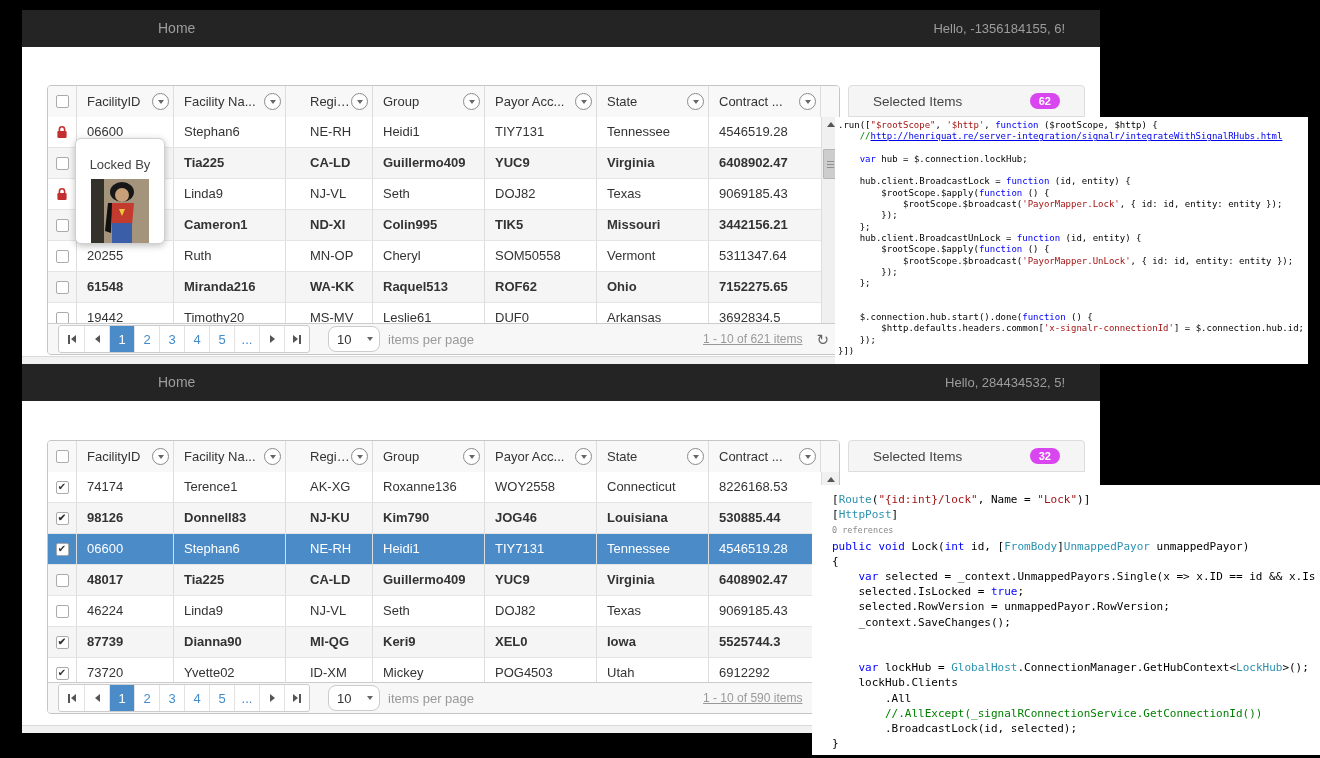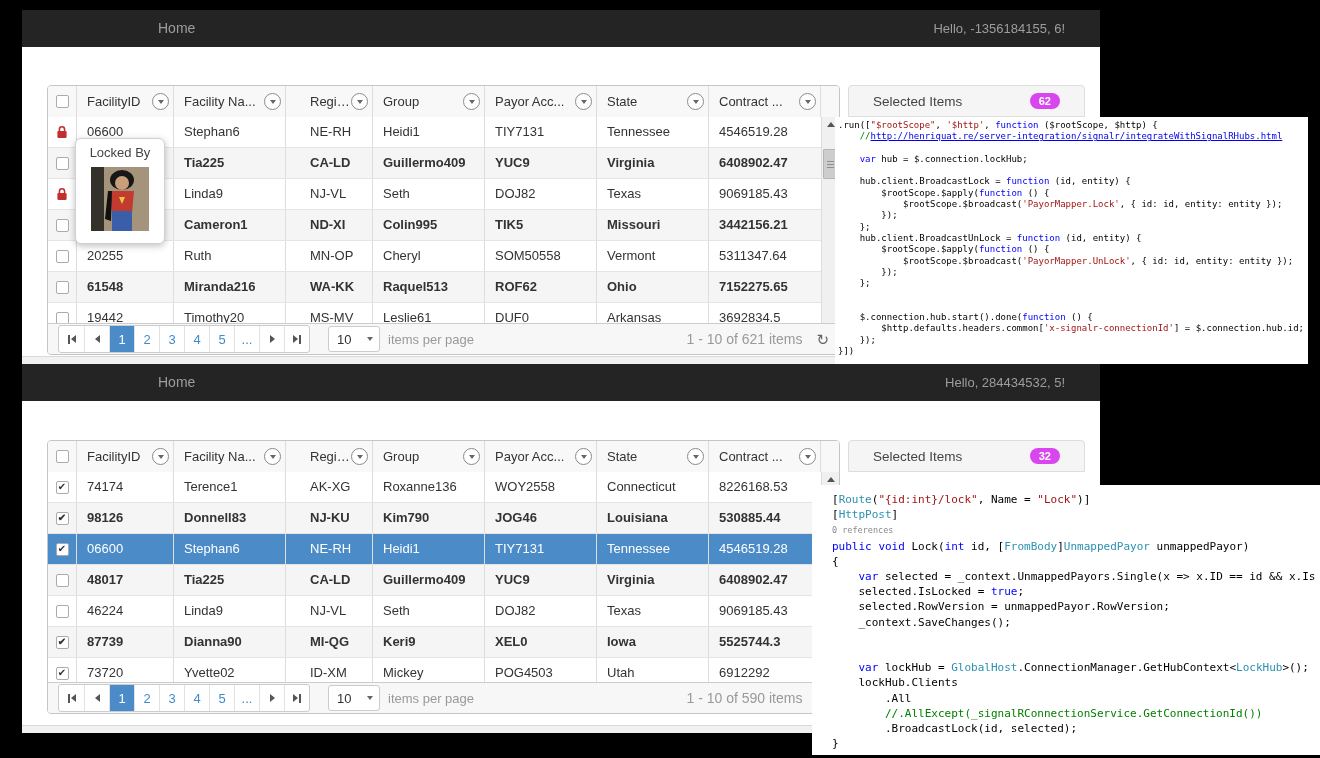--- a/index.html
+++ b/index.html
@@ -62,38 +62,38 @@
   .vbar{width:2px;height:9px;background:#555;}
 
   
   .pager{position:absolute;left:0;right:0;bottom:0;height:31px;background:#f7f7f7;border-top:1px solid #ccc;
          display:flex;align-items:center;padding:0 10px;box-sizing:border-box;}
   .pgroup{display:flex;border:1px solid #ccc;border-radius:3px;background:#fff;overflow:hidden;height:26px;}
   .pbtn{min-width:25px;height:26px;display:flex;align-items:center;justify-content:center;border-left:1px solid #e2e2e2;
         font-size:13px;color:#428bca;cursor:pointer;gap:1px;padding:0 2px;box-sizing:border-box;}
   .pbtn:first-child{border-left:none;}
   .pbtn.current{background:#4b8bc8;color:#fff;}
-  .psize{margin-left:18px;width:52px;height:26px;border:1px solid #ccc;border-radius:3px;background:#fff;
+  .psize{margin-left:18px;width:52px;height:26px;border:1px solid #ccc;border-radius:8px;background:#fff;
          display:flex;align-items:center;padding:0 6px 0 8px;box-sizing:border-box;font-size:13px;color:#333;cursor:pointer;}
   .psize .num{flex:1;}
   .plabel{margin-left:8px;font-size:13px;color:#999;}
-  .psummary{margin-left:auto;font-size:14px;color:#999;}
+  .psummary{margin-left:auto;font-size:12px;color:#999;text-decoration:underline;}
   .prefresh{margin-left:14px;font-size:15px;color:#666;cursor:pointer;line-height:1;}
 
   
   .sel-panel{position:absolute;left:826px;width:237px;height:32px;background:#f5f5f5;border:1px solid #ddd;
              border-radius:4px 4px 0 0;display:flex;align-items:center;padding:0 24px;box-sizing:border-box;}
   #shot1 .sel-panel{top:75px;}
   #shot2 .sel-panel{top:76px;}
   .sel-label{font-size:13.5px;color:#444;}
   .count-badge{margin-left:auto;background:#d946ef;color:#fff;border-radius:10px;padding:2px 9px;font-size:11px;font-weight:bold;}
 
   
   .lock-tooltip{position:absolute;left:53px;top:128px;width:90px;height:106px;background:#fff;border:1px solid #d0d0d0;
-                border-radius:6px;box-shadow:0 2px 7px rgba(0,0,0,.25);z-index:10;text-align:center;box-sizing:border-box;padding-top:6px;}
+                border-radius:6px;box-shadow:0 2px 7px rgba(0,0,0,.25);z-index:10;text-align:center;box-sizing:border-box;padding-top:18px;}
   .tt-title{font-size:13px;color:#444;}
   .tt-photo{margin:7px auto 0;display:block;}
 
   
   .codebox{position:absolute;background:#fff;z-index:20;overflow:hidden;box-sizing:border-box;}
   #code1{left:835px;top:117px;width:473px;height:247px;padding:3px 0 0 3px;
          font-family:"DejaVu Sans Mono","Liberation Mono",monospace;font-size:9px;line-height:11.3px;}
   #code2{left:812px;top:485px;width:508px;height:270px;padding:7px 0 0 20px;
          font-family:"DejaVu Sans Mono","Liberation Mono",monospace;font-size:11px;line-height:15.2px;}
   .code-line{white-space:pre;}

